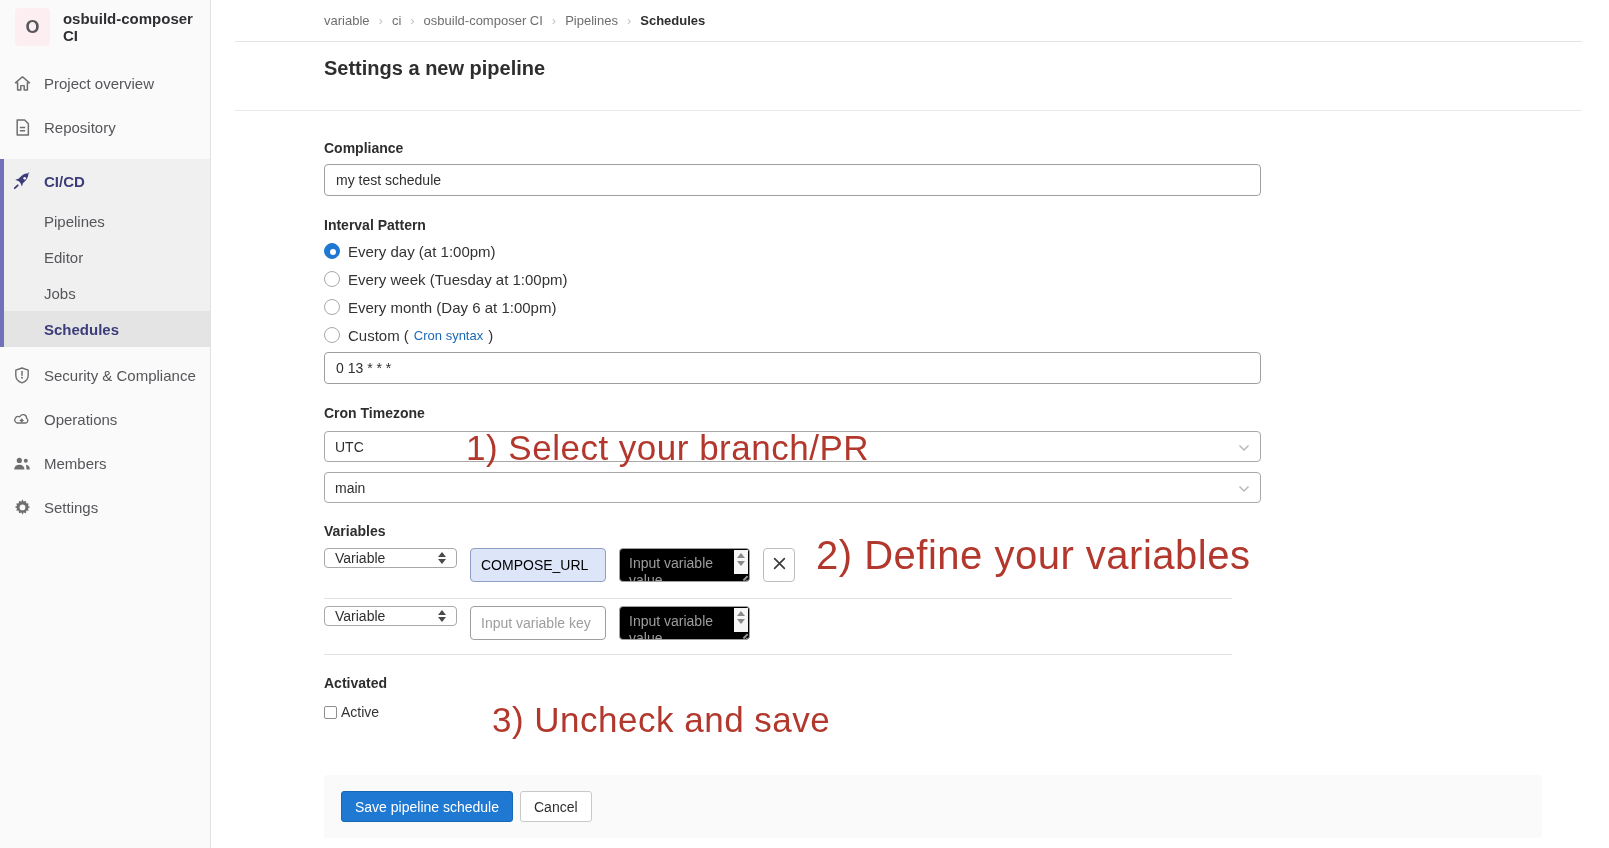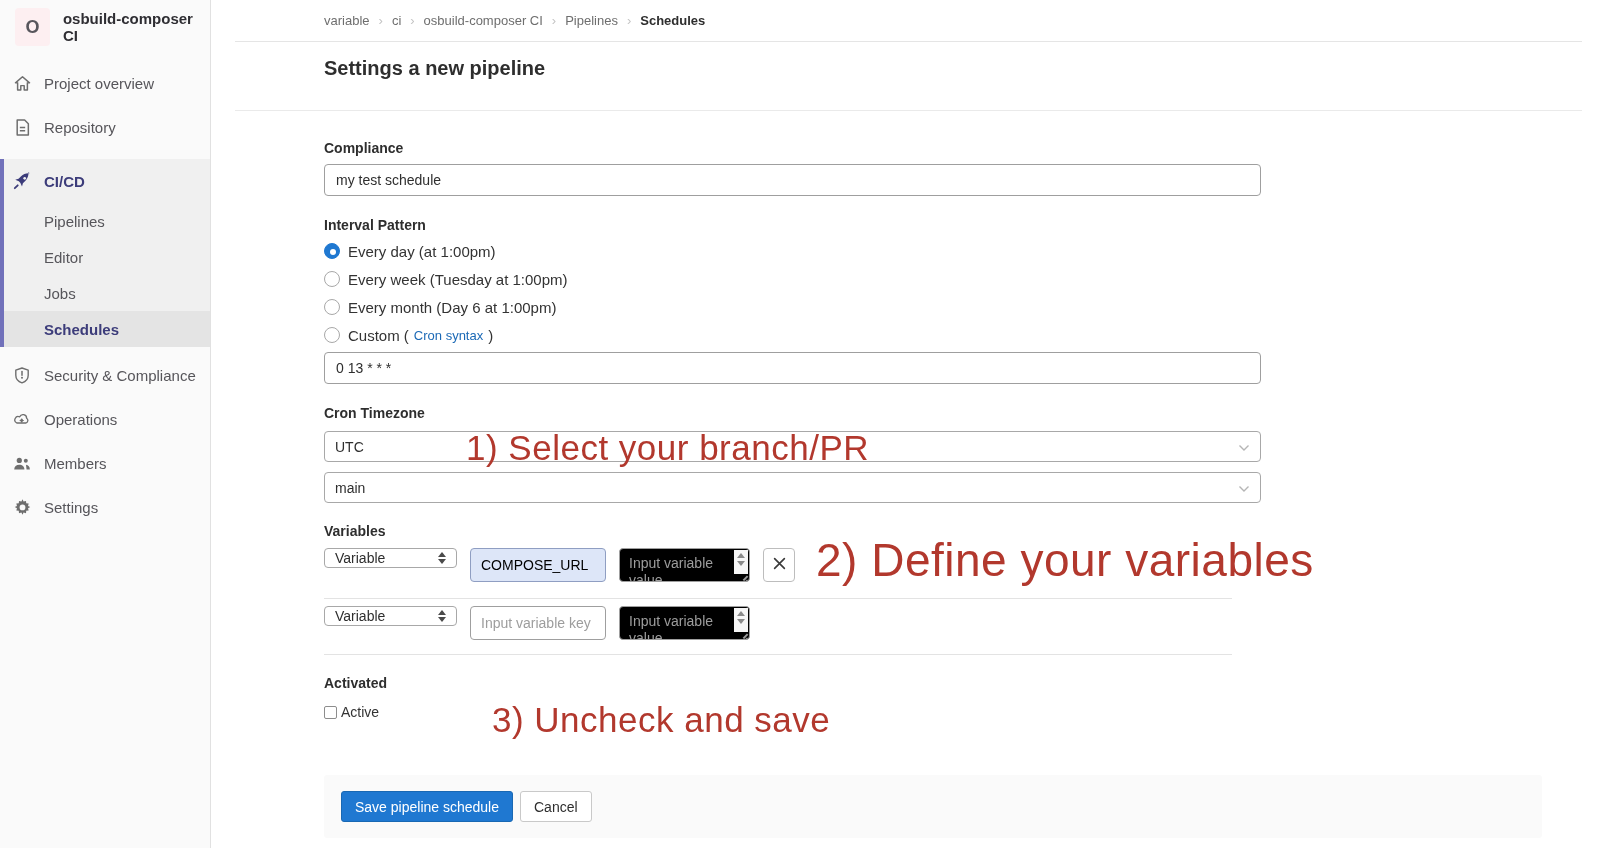--- a/index.html
+++ b/index.html
@@ -97,21 +97,21 @@
     border-radius:3px; padding:16px 0 0 17px; display:flex; gap:7px; }
   .btn { height:31px; border-radius:3px; font-size:14px; padding:0 13px; cursor:pointer;
     font-family:"Liberation Sans",sans-serif; }
   .btn-primary { background:#1f78d1; border:1px solid #1968b3; color:#fff; }
   .btn-default { background:#fff; border:1px solid #c9c9c9; color:#2e2e2e; }
 
   
   .annotation { position:absolute; color:#b2382d; font-size:35px; letter-spacing:0.5px;
     white-space:nowrap; pointer-events:none; }
   .ann-1 { left:466px; top:428px; }
-  .ann-2 { left:816px; top:533px; font-size:46px; }
+  .ann-2 { left:816px; top:533px; font-size:40px; }
   .ann-3 { left:492px; top:700px; }
 </style>
 </head>
 <body>
 
 <div class="sidebar">
   <div class="ctx-header">
     <div class="avatar">O</div>
     <div class="ctx-title">osbuild-composer CI</div>
   </div>

